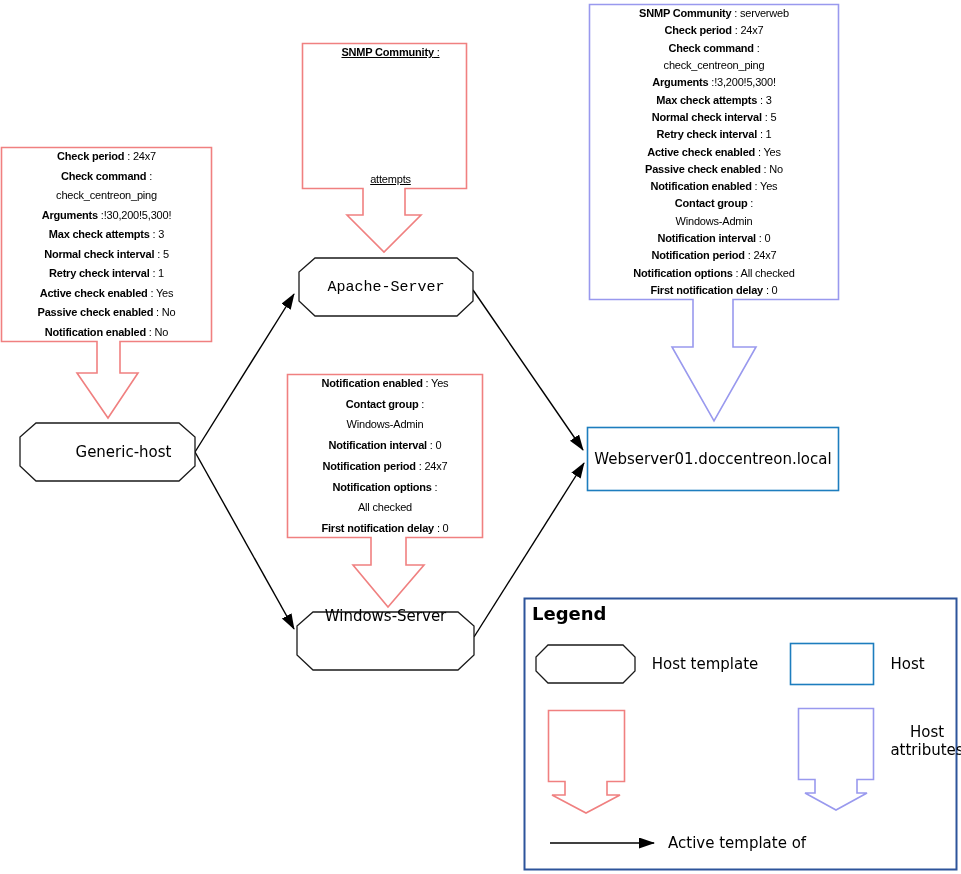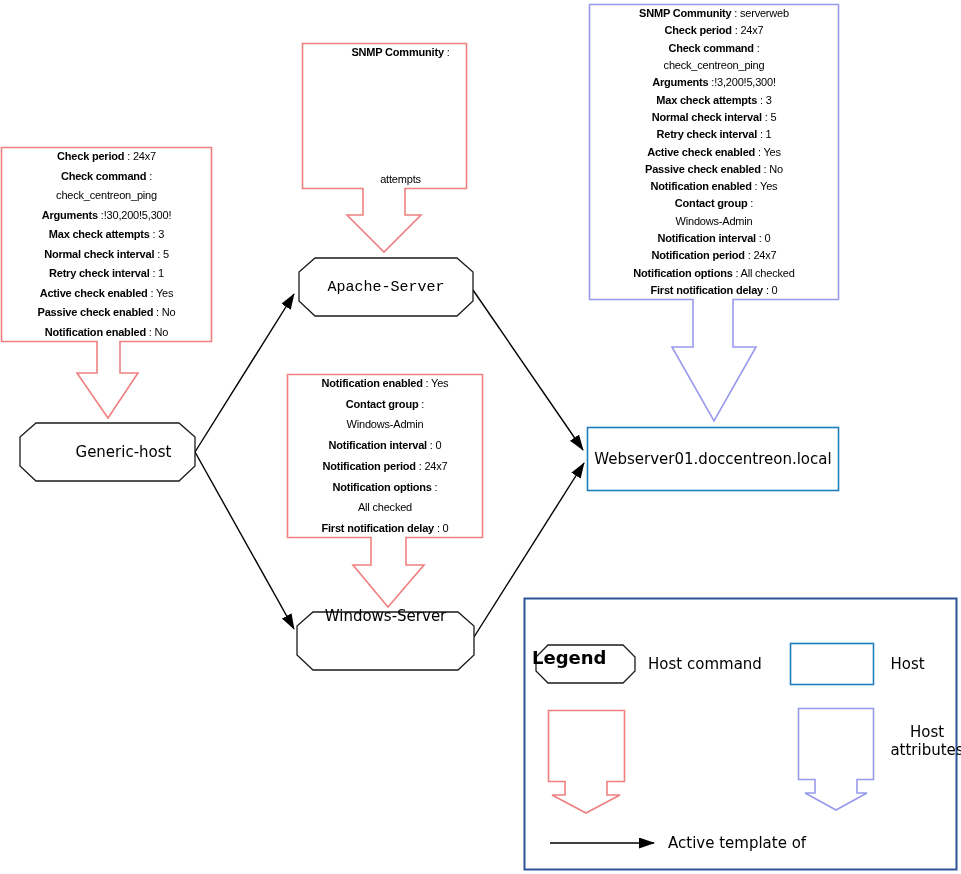--- a/index.html
+++ b/index.html
@@ -6,21 +6,21 @@
   .stage{position:relative;width:961px;height:874px;background:#ffffff;overflow:hidden;
          font-family:"DejaVu Sans","Liberation Sans",sans-serif;color:#000;}
   .stage svg{position:absolute;left:0;top:0;}
   .txt{position:absolute;}
   .attrs{display:flex;flex-direction:column;justify-content:space-between;text-align:center;
          font-family:"Liberation Sans",sans-serif;font-size:11px;line-height:17px;
          letter-spacing:-0.2px;}
   .attrs b{font-weight:bold;}
   .nodelbl{display:flex;align-items:center;justify-content:center;text-align:center;
            font-size:15px;}
-  .legend-title{font-size:18px;font-weight:bold;margin-top:44px;}
+  .legend-title{font-size:18px;font-weight:bold;}
   .lg-lbl{display:flex;align-items:center;justify-content:center;text-align:center;
           font-size:15px;line-height:18px;}
 </style>
 </head>
 <body>
 
 <div class="stage">
 
   <svg width="961" height="874" viewBox="0 0 961 874">
     <defs>
@@ -68,21 +68,21 @@
       <div>check_centreon_ping</div>
       <div><b>Arguments</b> :!30,200!5,300!</div>
       <div><b>Max check attempts</b> : 3</div>
       <div><b>Normal check interval</b> : 5</div>
       <div><b>Retry check interval</b> : 1</div>
       <div><b>Active check enabled</b> : Yes</div>
       <div><b>Passive check enabled</b> : No</div>
       <div><b>Notification enabled</b> : No</div>
     </div>
 
-  <div class="txt attrs" style="left:319px;top:44px;width:163px;height:144px;">
+  <div class="txt attrs" style="left:309px;top:44px;width:163px;height:144px;text-decoration:underline;">
       <div><b>SNMP Community</b> :</div>
       <div>attempts</div>
     </div>
 
   <div class="txt attrs" style="left:288px;top:375px;width:194px;height:162px;">
       <div><b>Notification enabled</b> : Yes</div>
       <div><b>Contact group</b> :</div>
       <div>Windows-Admin</div>
       <div><b>Notification interval</b> : 0</div>
       <div><b>Notification period</b> : 24x7</div>
@@ -110,18 +110,18 @@
       <div><b>Notification options</b> : All checked</div>
       <div><b>First notification delay</b> : 0</div>
     </div>
 
   <div class="txt nodelbl" style="left:299px;top:258px;width:174px;height:58px;font-family:Liberation Mono, monospace;">Apache-Server</div>
   <div class="txt nodelbl" style="left:20px;top:423px;width:175px;height:58px;padding-left:16px;">Generic-host</div>
   <div class="txt nodelbl" style="left:297px;top:587px;width:177px;height:58px;">Windows-Server</div>
   <div class="txt nodelbl" style="left:587px;top:427px;width:252px;height:64px;">Webserver01.doccentreon.local</div>
 
   <div class="txt legend-title" style="left:532px;top:603px;">Legend</div>
-  <div class="txt lg-lbl" style="left:645px;top:645px;width:120px;height:38px;">Host command</div>
+  <div class="txt lg-lbl" style="left:645px;top:645px;width:120px;height:38px;">Host template</div>
   <div class="txt lg-lbl" style="left:885px;top:643px;width:45px;height:42px;">Host</div>
   <div class="txt lg-lbl" style="left:887px;top:715px;width:80px;height:52px;">Host attributes</div>
   <div class="txt lg-lbl" style="left:668px;top:834px;height:18px;">Active template of</div>
 
 </div>
 
 </body></html>

